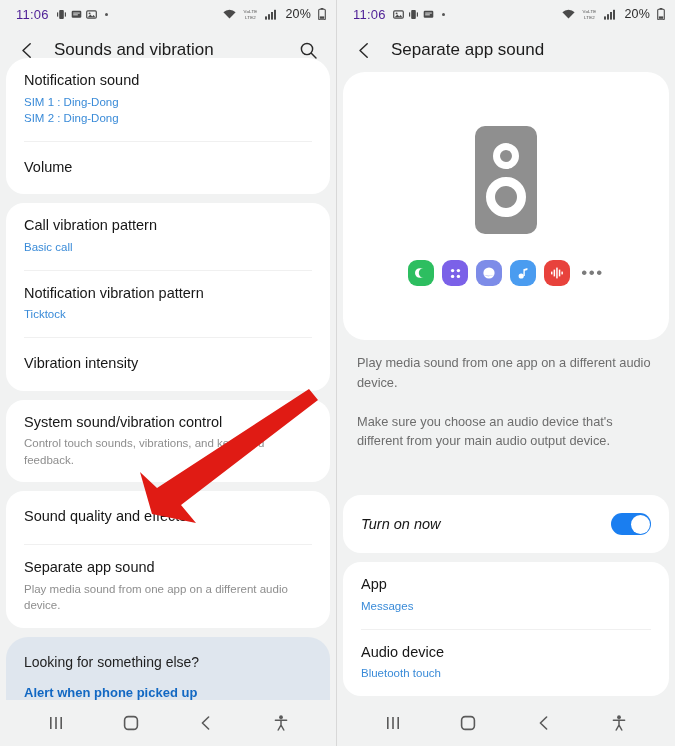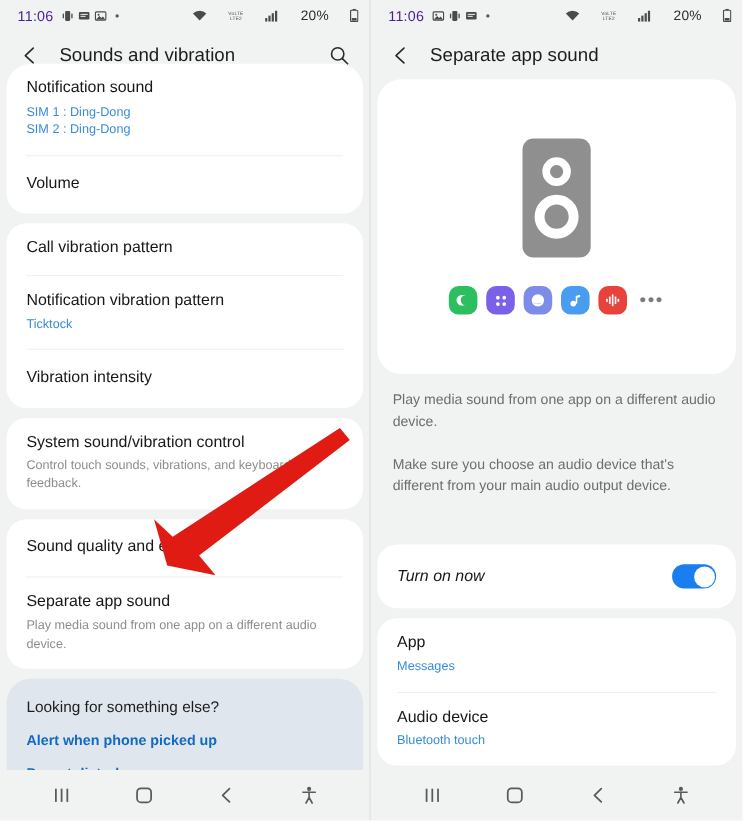--- a/index.html
+++ b/index.html
@@ -23,21 +23,21 @@
   .statusbar {
     height: 28px;
     display: flex; align-items: center;
     padding: 0 10px 0 16px;
     font-size: 12.5px; color: #3a3a3a;
     letter-spacing: .2px;
   }
   .sb-time { font-size: 13px; color: #4c1d95; }
   .sb-left-icons { display: flex; align-items: center; gap: 4px; margin-left: 7px; }
   .sb-spacer { flex: 1; }
-  .sb-right { display: flex; align-items: center; gap: 19px; }
+  .sb-right { display: flex; align-items: center; gap: 7px; }
   .sb-pct { font-size: 12.5px; color: #2b2b2b; margin-left: 1px; }
   .sb-ico { display: inline-block; line-height: 0; }
   .dot-small { width: 3px; height: 3px; border-radius: 50%; background: #555; display:inline-block; margin-left:4px; }
 
   
   .appbar {
     height: 44px;
     display: flex; align-items: center;
     padding: 0 14px 0 14px;
   }
@@ -224,20 +224,21 @@
         </div>
         <div class="divider"></div>
         <div class="row tall">
           <div class="row-title">Volume</div>
         </div>
       </div>
 
       <div class="card">
         <div class="row">
           <div class="row-title">Call vibration pattern</div>
+          <div class="row-sub">Basic call</div>
         </div>
         <div class="divider"></div>
         <div class="row">
           <div class="row-title">Notification vibration pattern</div>
           <div class="row-sub">Ticktock</div>
         </div>
         <div class="divider"></div>
         <div class="row tall">
           <div class="row-title">Vibration intensity</div>
         </div>

